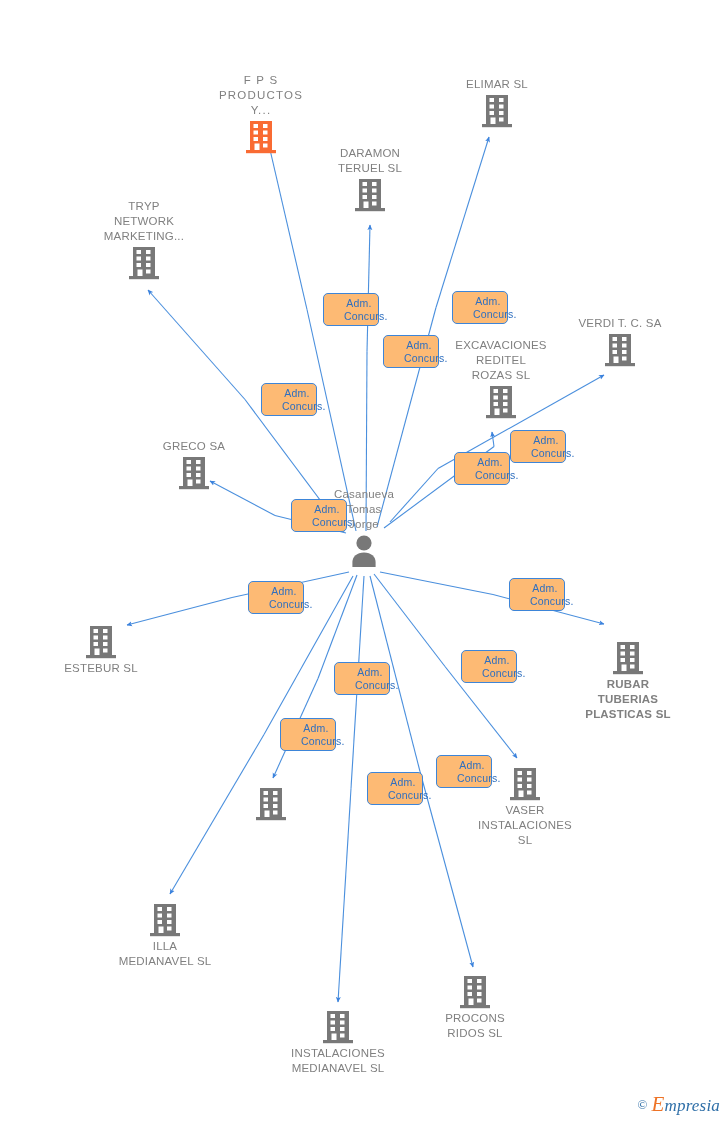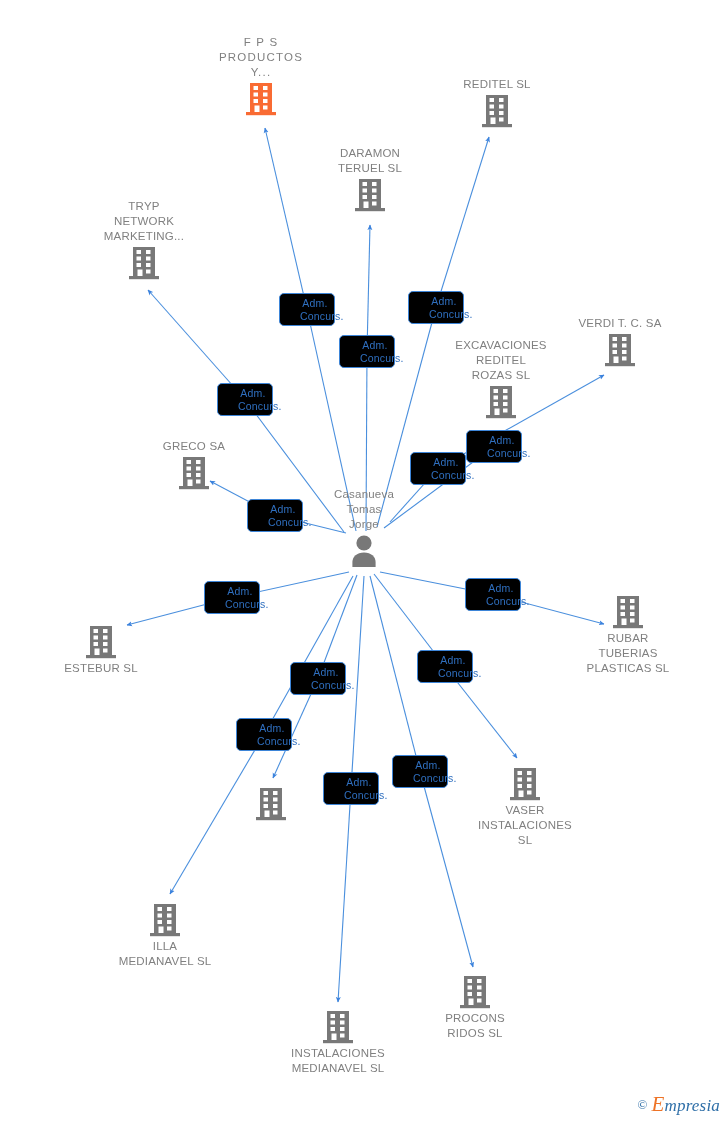--- a/index.html
+++ b/index.html
@@ -34,43 +34,45 @@
     font-size: 11.5px;
     line-height: 15px;
     color: #808080;
     letter-spacing: 0.2px;
     white-space: pre-line;
   }
   .node-label.highlight {
     color: #808080;
     letter-spacing: 1.2px;
     font-size: 11.5px;
+    margin-top: 38px;
   }
   .node-icon {
     display: block;
     margin: 1px auto 0 auto;
     width: 34px;
     height: 36px;
   }
   .node.below .node-label {
     margin-top: 1px;
   }
   .edge-chip {
     position: absolute;
     box-sizing: border-box;
-    background: #000000;
+    background: #fdba74;
     border: 1.3px solid #3d85d8;
     border-radius: 5px;
     color: #2f6fbf;
     font-size: 10.5px;
     line-height: 13px;
     text-align: center;
     padding: 3px 4px 3px 20px;
     white-space: pre-line;
     letter-spacing: 0.2px;
+    margin-left: 44px;
   }
   .watermark {
     position: absolute;
     right: 8px;
     bottom: 8px;
     display: flex;
     align-items: center;
     gap: 4px;
     font-size: 17px;
   }
@@ -178,21 +180,21 @@
             <rect x="19" y="11.5" width="4.5" height="4" fill="#fff"></rect>
             <rect x="9.5" y="18" width="4.5" height="4" fill="#fff"></rect>
             <rect x="19" y="18" width="4.5" height="4" fill="#fff"></rect>
             <rect x="10.5" y="24.5" width="5" height="6.5" fill="#fff"></rect>
             <rect x="19" y="24.5" width="4.5" height="4" fill="#fff"></rect>
             <rect x="2" y="31" width="30" height="3.2" fill="#f96b33"></rect>
           </svg>
         </div>
       </div>
       <div class="node" style="left: 497px; top: 77px;">
-        <div class="node-label">REDITEL SL</div>
+        <div class="node-label">ELIMAR SL</div>
         <div>
           <svg class="node-icon" viewBox="0 0 34 36" xmlns="http://www.w3.org/2000/svg">
             <rect x="6" y="2" width="22" height="29" fill="#787878"></rect>
             <rect x="9.5" y="5" width="4.5" height="4" fill="#fff"></rect>
             <rect x="19" y="5" width="4.5" height="4" fill="#fff"></rect>
             <rect x="9.5" y="11.5" width="4.5" height="4" fill="#fff"></rect>
             <rect x="19" y="11.5" width="4.5" height="4" fill="#fff"></rect>
             <rect x="9.5" y="18" width="4.5" height="4" fill="#fff"></rect>
             <rect x="19" y="18" width="4.5" height="4" fill="#fff"></rect>
             <rect x="10.5" y="24.5" width="5" height="6.5" fill="#fff"></rect>
@@ -301,21 +303,21 @@
             <rect x="19" y="11.5" width="4.5" height="4" fill="#fff"></rect>
             <rect x="9.5" y="18" width="4.5" height="4" fill="#fff"></rect>
             <rect x="19" y="18" width="4.5" height="4" fill="#fff"></rect>
             <rect x="10.5" y="24.5" width="5" height="6.5" fill="#fff"></rect>
             <rect x="19" y="24.5" width="4.5" height="4" fill="#fff"></rect>
             <rect x="2" y="31" width="30" height="3.2" fill="#787878"></rect>
           </svg>
         </div>
         <div class="node-label">ESTEBUR SL</div>
       </div>
-      <div class="node below" style="left: 628px; top: 593px;">
+      <div class="node below" style="left: 628px; top: 639px; font-weight: bold;">
         <div>
           <svg class="node-icon" viewBox="0 0 34 36" xmlns="http://www.w3.org/2000/svg">
             <rect x="6" y="2" width="22" height="29" fill="#787878"></rect>
             <rect x="9.5" y="5" width="4.5" height="4" fill="#fff"></rect>
             <rect x="19" y="5" width="4.5" height="4" fill="#fff"></rect>
             <rect x="9.5" y="11.5" width="4.5" height="4" fill="#fff"></rect>
             <rect x="19" y="11.5" width="4.5" height="4" fill="#fff"></rect>
             <rect x="9.5" y="18" width="4.5" height="4" fill="#fff"></rect>
             <rect x="19" y="18" width="4.5" height="4" fill="#fff"></rect>
             <rect x="10.5" y="24.5" width="5" height="6.5" fill="#fff"></rect>

